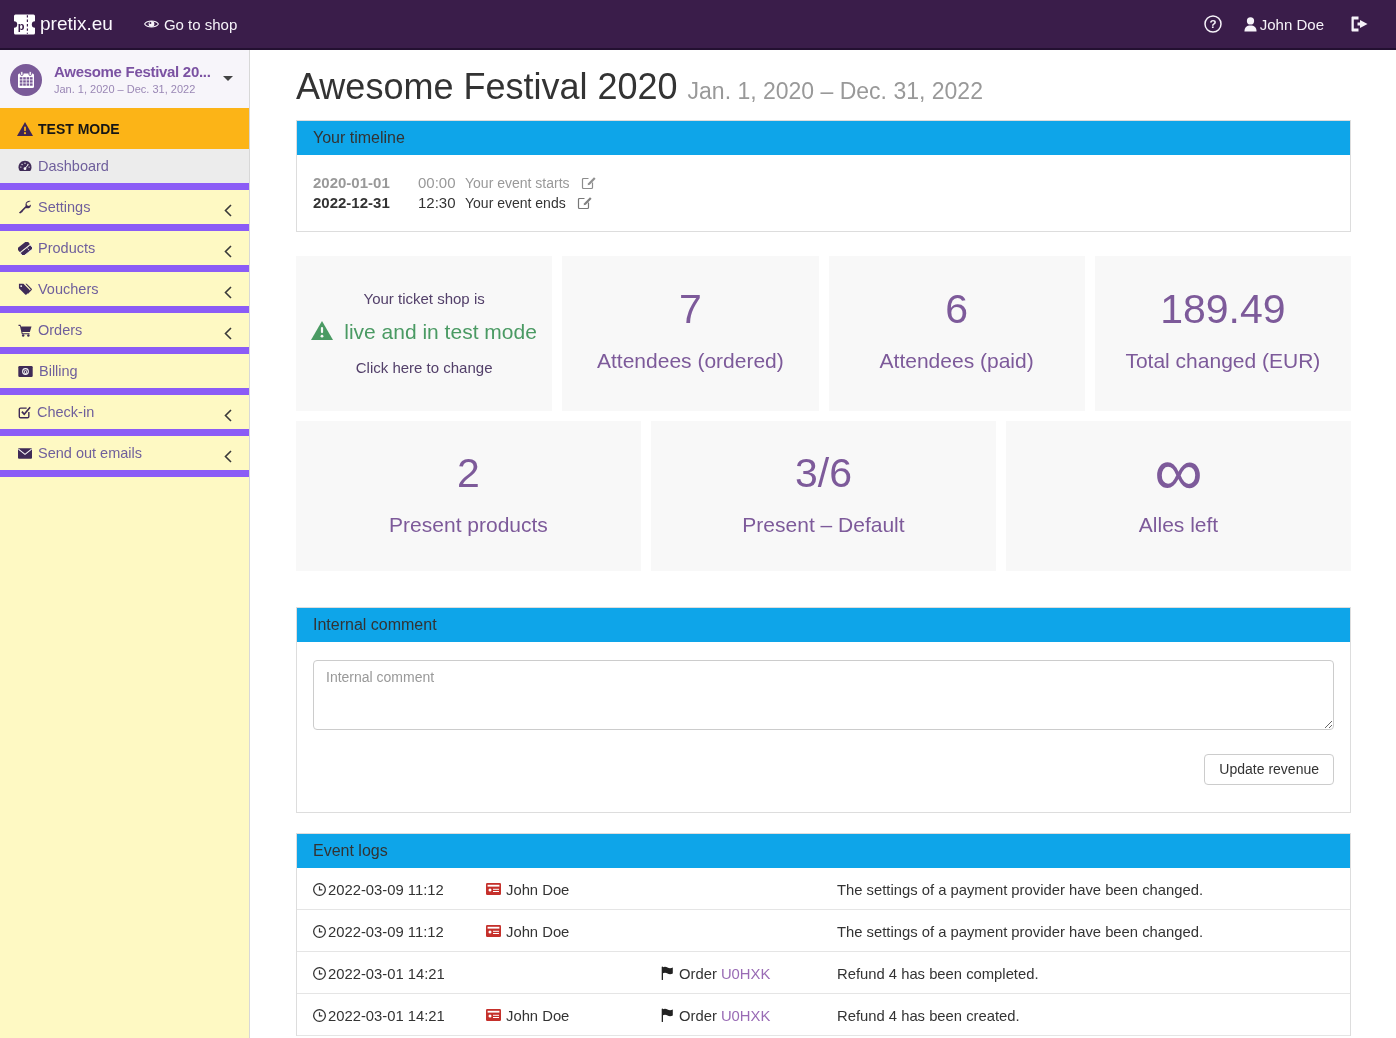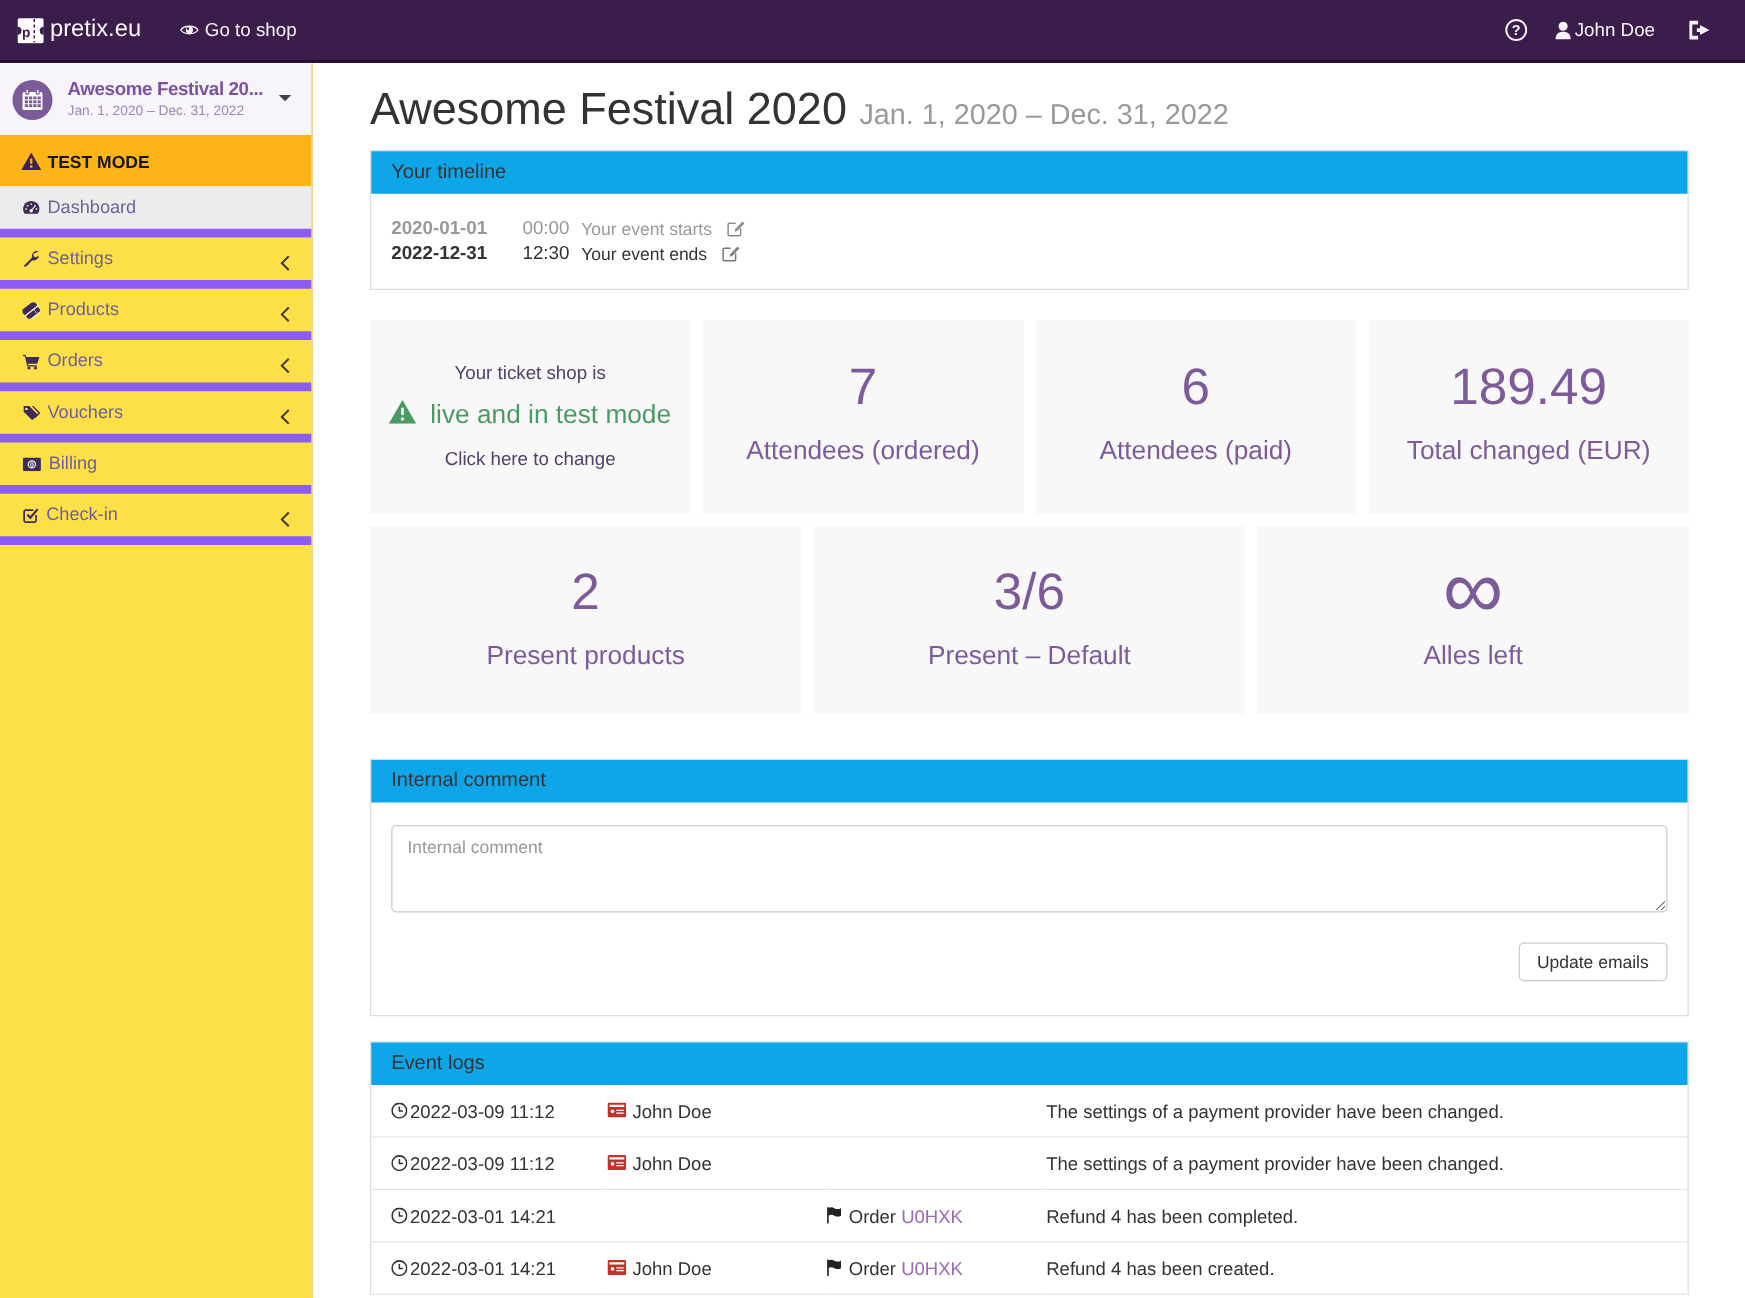--- a/index.html
+++ b/index.html
@@ -8,21 +8,21 @@
 
 .navbar { position:fixed; top:0; left:0; right:0; height:50px; background:#3a1d4a; border-bottom:2px solid #231031; z-index:10; color:#fff; }
 .nav-left { position:absolute; left:0; top:0; height:48px; display:flex; align-items:center; }
 .brand { display:flex; align-items:center; padding-left:14px; color:#fbf8fd; font-size:19px; }
 .brand svg { margin-right:5px; }
 .navlink { color:#f6f3f9; font-size:15px; display:flex; align-items:center; }
 .gotoshop { margin-left:31px; }
 .gotoshop svg { margin-right:5px; }
 .nav-right { position:absolute; right:0; top:0; height:48px; display:flex; align-items:center; }
 
-.sidebar { position:fixed; top:50px; left:0; bottom:0; width:250px; background:#fde047; border-right:1px solid #d8d8d8; }
+.sidebar { position:fixed; top:50px; left:0; bottom:0; width:250px; background:#fef9c3; border-right:1px solid #d8d8d8; }
 .event-head { height:58px; background:#f7f5fa; position:relative; }
 .event-avatar { position:absolute; left:10px; top:14px; width:32px; height:32px; border-radius:50%; background:#7a5a98; }
 .event-title { position:absolute; left:54px; top:13px; font-size:15px; font-weight:bold; color:#7b52a2; letter-spacing:-0.3px; }
 .event-date { position:absolute; left:54px; top:33px; font-size:11px; color:#9a87b5; }
 .event-caret { position:absolute; right:16px; top:26px; width:0; height:0; border-left:5px solid transparent; border-right:5px solid transparent; border-top:5px solid #444; }
 .testmode { height:41px; background:#fcb417; color:#161616; font-weight:bold; font-size:14px; display:flex; align-items:center; padding-left:17px; }
 .testmode svg { margin-right:5px; }
 .menu { list-style:none; margin:0; padding:0; }
 .menu li { height:41px; border-bottom:7px solid #8b5cf6; position:relative; display:flex; align-items:center; padding-left:18px; color:#6f5f9c; font-size:14.5px; }
 .menu li.active { background:#ececec; }
@@ -178,49 +178,57 @@
           <rect x="0.5" y="1.8" width="15" height="5.4" rx="1" fill="#3f2b57"></rect>
           <rect x="0.5" y="8" width="15" height="5.4" rx="1" fill="#3f2b57" stroke="#f8f8f8" stroke-width="0.9"></rect>
           <line x1="10.5" y1="8" x2="10.5" y2="13.4" stroke="#f8f8f8" stroke-width="0.9" stroke-dasharray="1.4,1.1"></line>
         </g>
       </svg>
       Products<svg class="chev" width="8" height="13" viewBox="0 0 8 13">
           <path d="M7 1 L1.5 6.5 L7 12" fill="none" stroke="#3a3a3a" stroke-width="1.6"></path>
         </svg></li>
     <li>
       <svg width="14" height="13" viewBox="0 0 16 15">
+        <path d="M1 1 H6.2 L13.4 8.2 C13.8 8.6 13.8 9.3 13.4 9.7 L9.7 13.4 C9.3 13.8 8.6 13.8 8.2 13.4 L1 6.2 Z" fill="#3f2b57"></path>
+        <circle cx="3.6" cy="3.6" r="1.1" fill="#f8f8f8"></circle>
+        <path d="M8.5 1 H10 L15.7 6.7 C16.1 7.1 16.1 7.8 15.7 8.2 L11.6 12.3 L10.9 11.6 L14.6 7.5 Z" fill="#3f2b57"></path>
+      </svg>
+      Vouchers<svg class="chev" width="8" height="13" viewBox="0 0 8 13">
+          <path d="M7 1 L1.5 6.5 L7 12" fill="none" stroke="#3a3a3a" stroke-width="1.6"></path>
+        </svg></li>
+    <li>
+      <svg width="14" height="13" viewBox="0 0 16 15">
         <path d="M0.5 1 H2.8 L3.4 3 H15.5 L13.6 9.2 H4.9 L5.3 10.6 H13.2 V11.8 H4.3 L2.2 2.2 H0.5 Z" fill="#3f2b57"></path>
         <circle cx="5.9" cy="13.2" r="1.4" fill="#3f2b57"></circle>
         <circle cx="11.9" cy="13.2" r="1.4" fill="#3f2b57"></circle>
       </svg>
       Orders<svg class="chev" width="8" height="13" viewBox="0 0 8 13">
-          <path d="M7 1 L1.5 6.5 L7 12" fill="none" stroke="#3a3a3a" stroke-width="1.6"></path>
-        </svg></li>
-    <li>
-      <svg width="14" height="13" viewBox="0 0 16 15">
-        <path d="M1 1 H6.2 L13.4 8.2 C13.8 8.6 13.8 9.3 13.4 9.7 L9.7 13.4 C9.3 13.8 8.6 13.8 8.2 13.4 L1 6.2 Z" fill="#3f2b57"></path>
-        <circle cx="3.6" cy="3.6" r="1.1" fill="#f8f8f8"></circle>
-        <path d="M8.5 1 H10 L15.7 6.7 C16.1 7.1 16.1 7.8 15.7 8.2 L11.6 12.3 L10.9 11.6 L14.6 7.5 Z" fill="#3f2b57"></path>
-      </svg>
-      Vouchers<svg class="chev" width="8" height="13" viewBox="0 0 8 13">
           <path d="M7 1 L1.5 6.5 L7 12" fill="none" stroke="#3a3a3a" stroke-width="1.6"></path>
         </svg></li>
     <li>
       <svg width="15" height="11" viewBox="0 0 17 13">
         <rect x="0" y="0" width="17" height="13" rx="1.4" fill="#3f2b57"></rect>
         <circle cx="8.5" cy="6.5" r="3.4" fill="none" stroke="#f8f8f8" stroke-width="1.2"></circle>
         <text x="8.5" y="8.9" font-size="6.5" font-weight="bold" fill="#f8f8f8" text-anchor="middle" font-family="Liberation Sans">0</text>
       </svg>
       Billing</li>
     <li>
       <svg width="13" height="13" viewBox="0 0 15 15">
         <path d="M12.5 7 V12 C12.5 12.8 11.8 13.5 11 13.5 H3 C2.2 13.5 1.5 12.8 1.5 12 V4 C1.5 3.2 2.2 2.5 3 2.5 H10" fill="none" stroke="#3f2b57" stroke-width="1.6"></path>
         <path d="M4.5 6.5 L7.2 9.5 L14 1.5" fill="none" stroke="#3f2b57" stroke-width="2"></path>
       </svg>
       Check-in<svg class="chev" width="8" height="13" viewBox="0 0 8 13">
+          <path d="M7 1 L1.5 6.5 L7 12" fill="none" stroke="#3a3a3a" stroke-width="1.6"></path>
+        </svg></li>
+    <li>
+      <svg width="14" height="11" viewBox="0 0 16 12">
+        <rect x="0" y="0" width="16" height="12" rx="1.2" fill="#3f2b57"></rect>
+        <path d="M0.5 1 L8 7 L15.5 1" fill="none" stroke="#f8f8f8" stroke-width="1.3"></path>
+      </svg>
+      Send out emails<svg class="chev" width="8" height="13" viewBox="0 0 8 13">
           <path d="M7 1 L1.5 6.5 L7 12" fill="none" stroke="#3a3a3a" stroke-width="1.6"></path>
         </svg></li>
   </ul>
 </div>
 <div class="content">
   <h1>Awesome Festival 2020 <small>Jan. 1, 2020 – Dec. 31, 2022</small></h1>
   <div class="panel">
     <div class="panel-heading">Your timeline</div>
     <div class="panel-body">
       <div class="tl-row tl-muted">
@@ -282,21 +290,21 @@
     <div class="widget">
         <div class="wnum"><span class="inf">∞</span></div>
         <div class="wlabel">Alles left</div>
       </div>
   </div>
   <div class="spacer35"></div>
   <div class="panel" style="margin-bottom:20px;">
     <div class="panel-heading">Internal comment</div>
     <div class="panel-form">
       <textarea placeholder="Internal comment" style=""></textarea>
-      <div class="btn-row"><span class="btn">Update emails</span></div>
+      <div class="btn-row"><span class="btn">Update revenue</span></div>
     </div>
   </div>
   <div class="panel logpanel">
     <div class="panel-heading">Event logs</div>
     <table class="logtable">
       <tbody>
           <tr>
             <td class="c1"><svg width="13" height="13" viewBox="0 0 14 14">
                 <circle cx="7" cy="7" r="6.3" fill="none" stroke="#333" stroke-width="1.4"></circle>
                 <path d="M7 3.5 V7.3 H10" fill="none" stroke="#333" stroke-width="1.3"></path>

